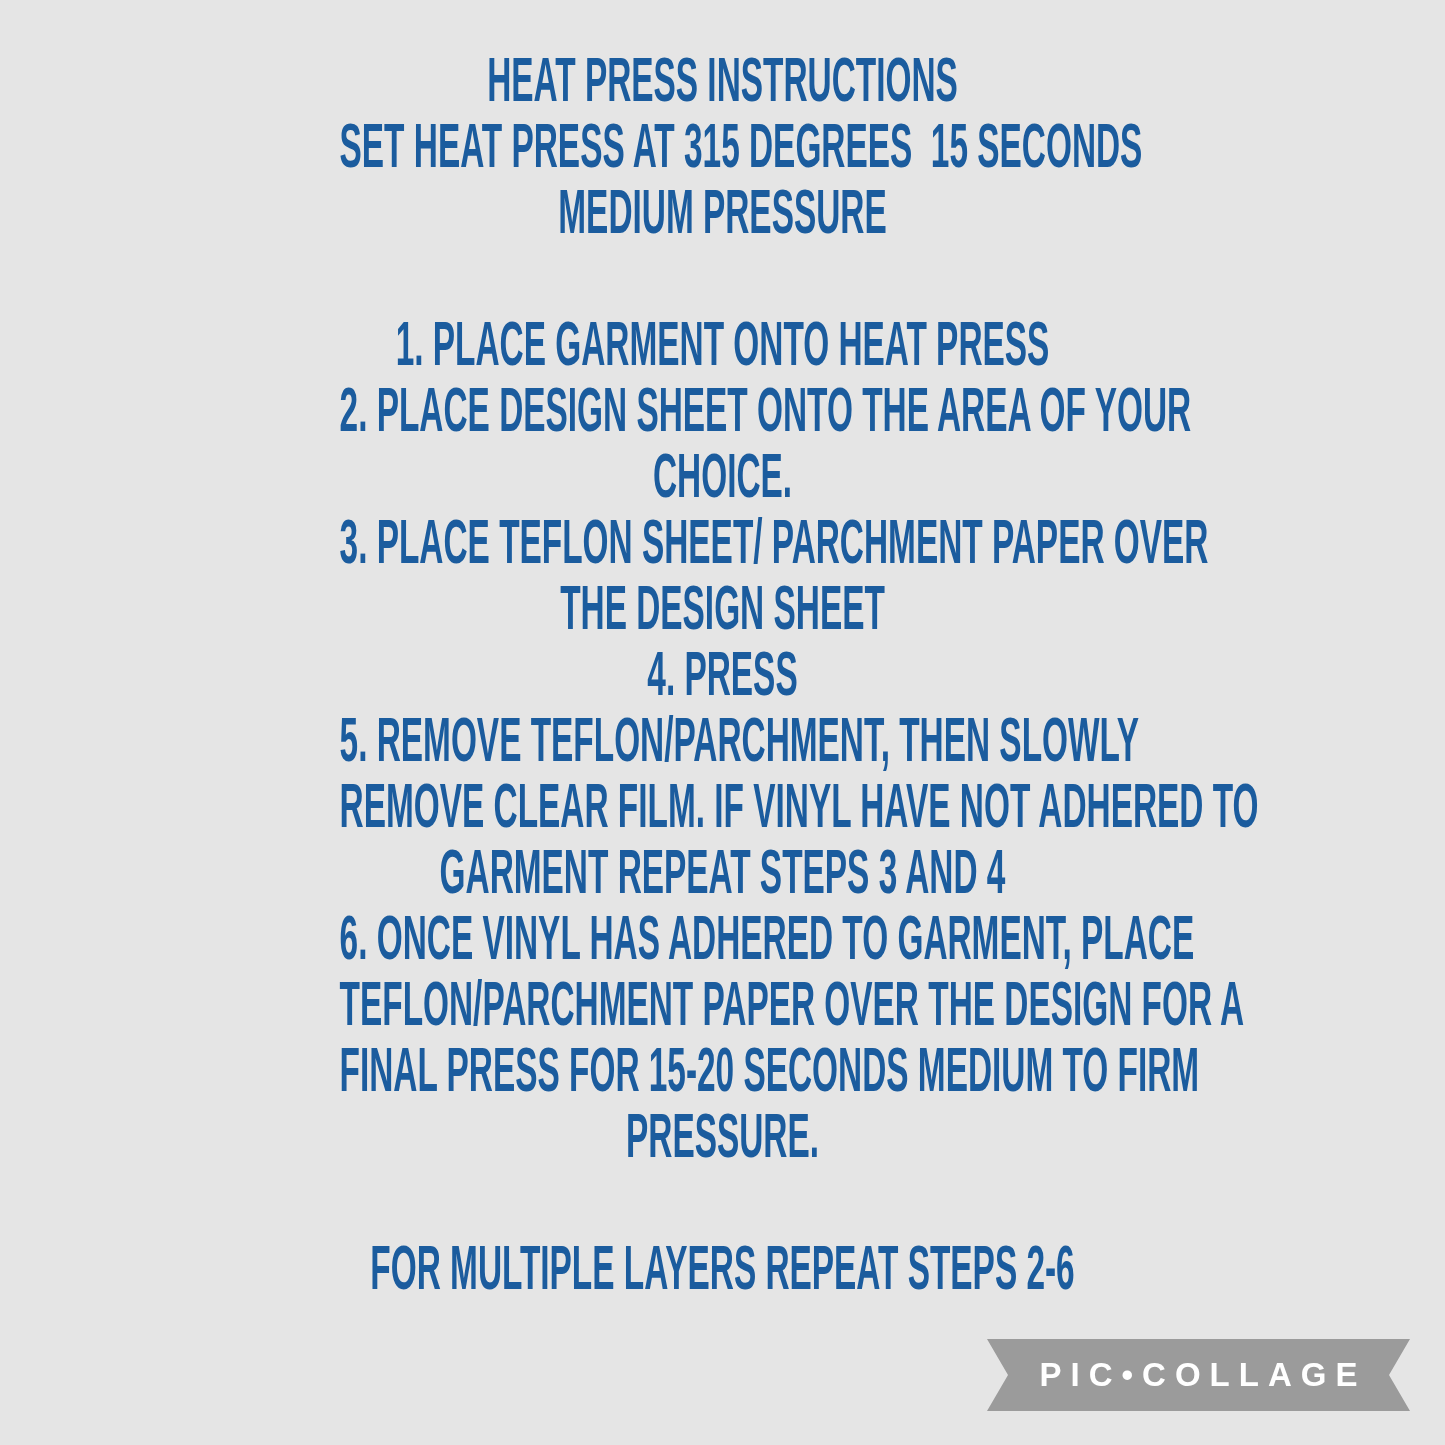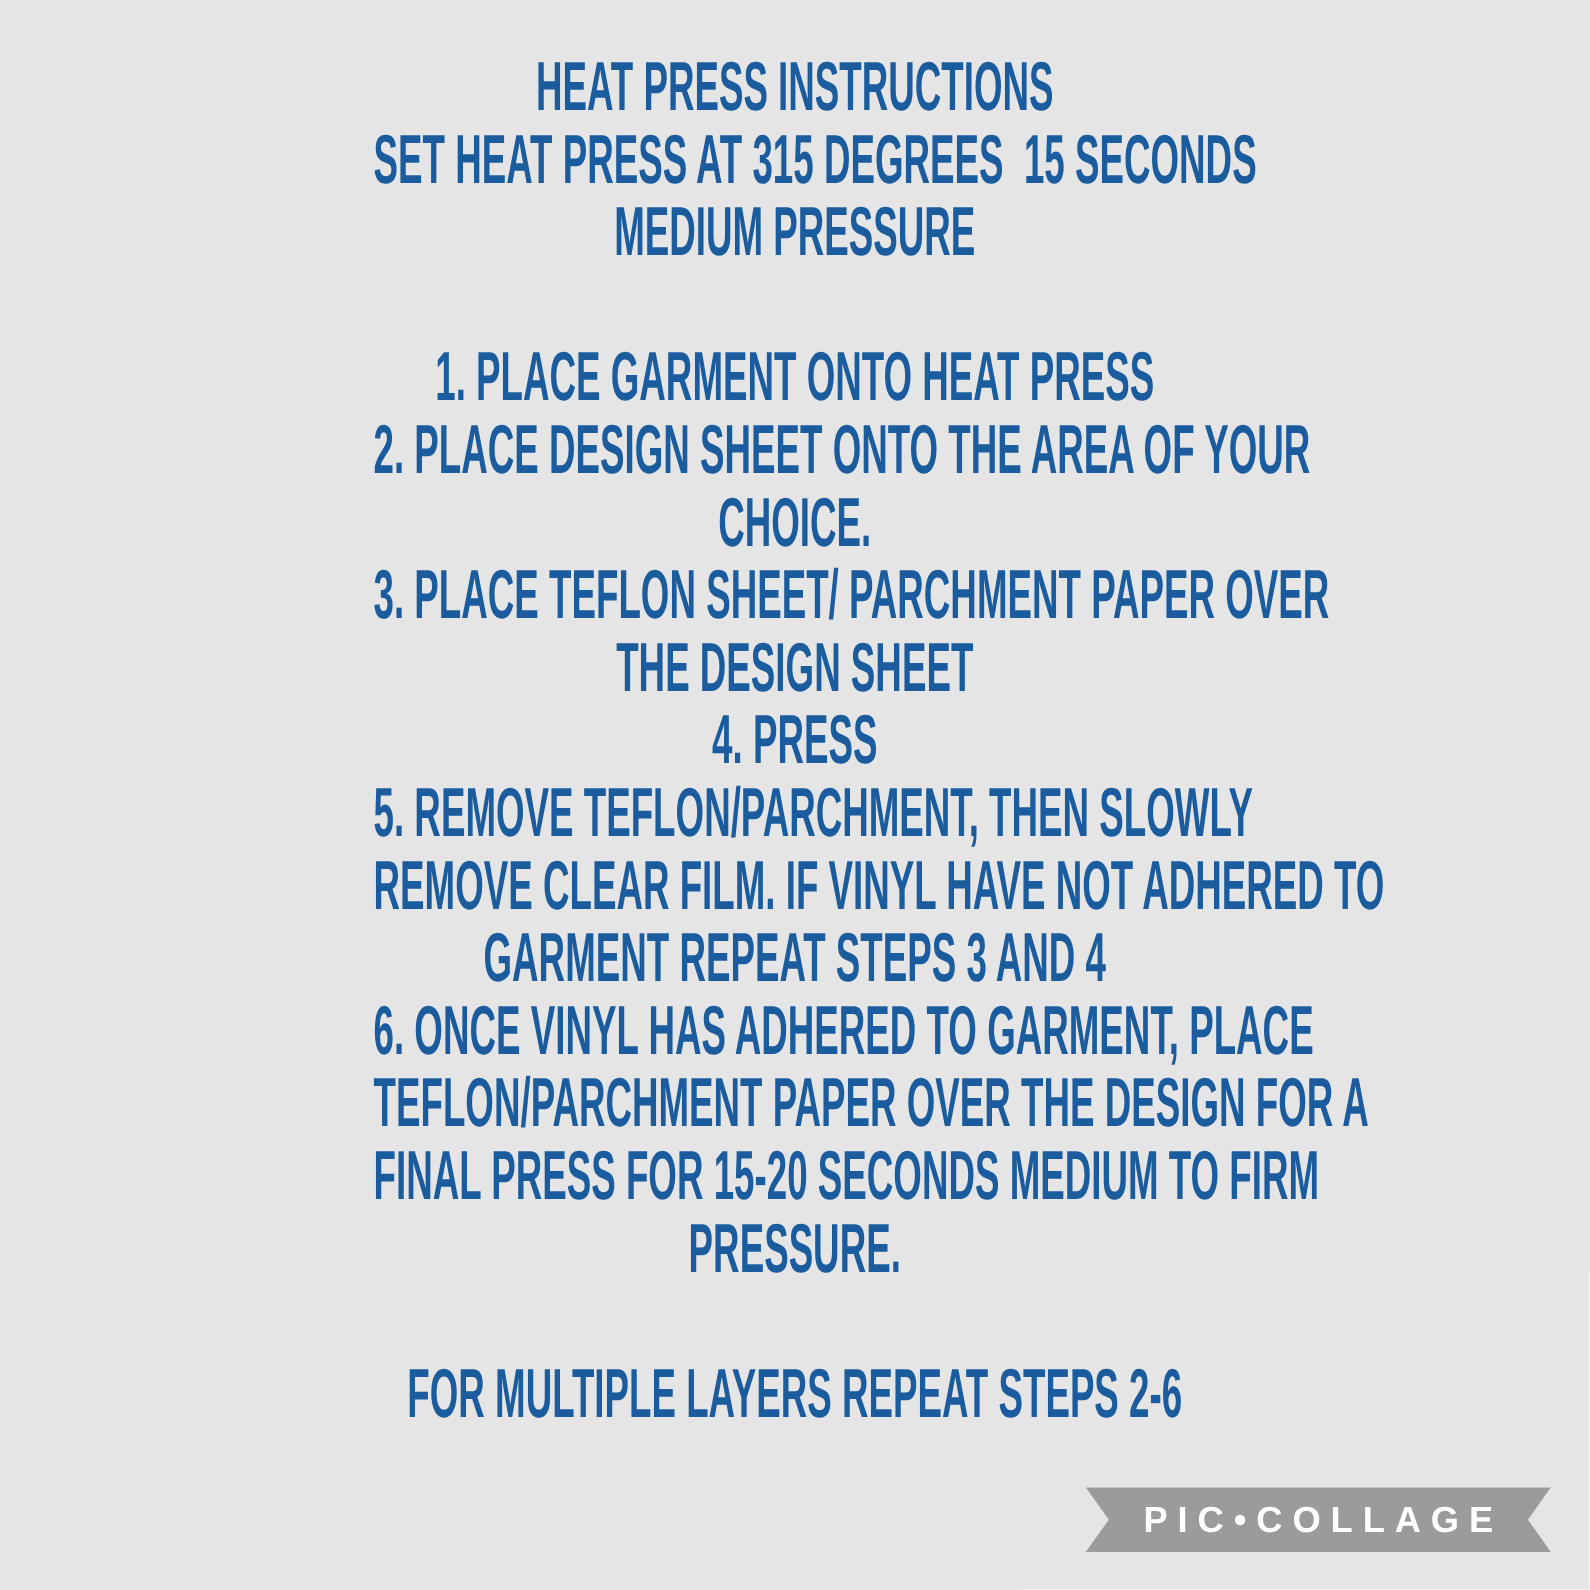--- a/index.html
+++ b/index.html
@@ -33,21 +33,21 @@
     font-size: 63px;
     color: #1b5c9e;
     letter-spacing: 0px;
   }
   
   .watermark {
     position: absolute;
     right: 35px;
     bottom: 34px;
     width: 423px;
-    height: 59px;
+    height: 72px;
     background: #9b9b9b;
     clip-path: polygon(0 0, 100% 0, calc(100% - 21px) 50%, 100% 100%, 0 100%, 21px 50%);
     display: flex;
     align-items: center;
     justify-content: center;
   }
   .watermark-text {
     font-family: "Liberation Sans", sans-serif;
     font-weight: bold;
     font-size: 33px;

